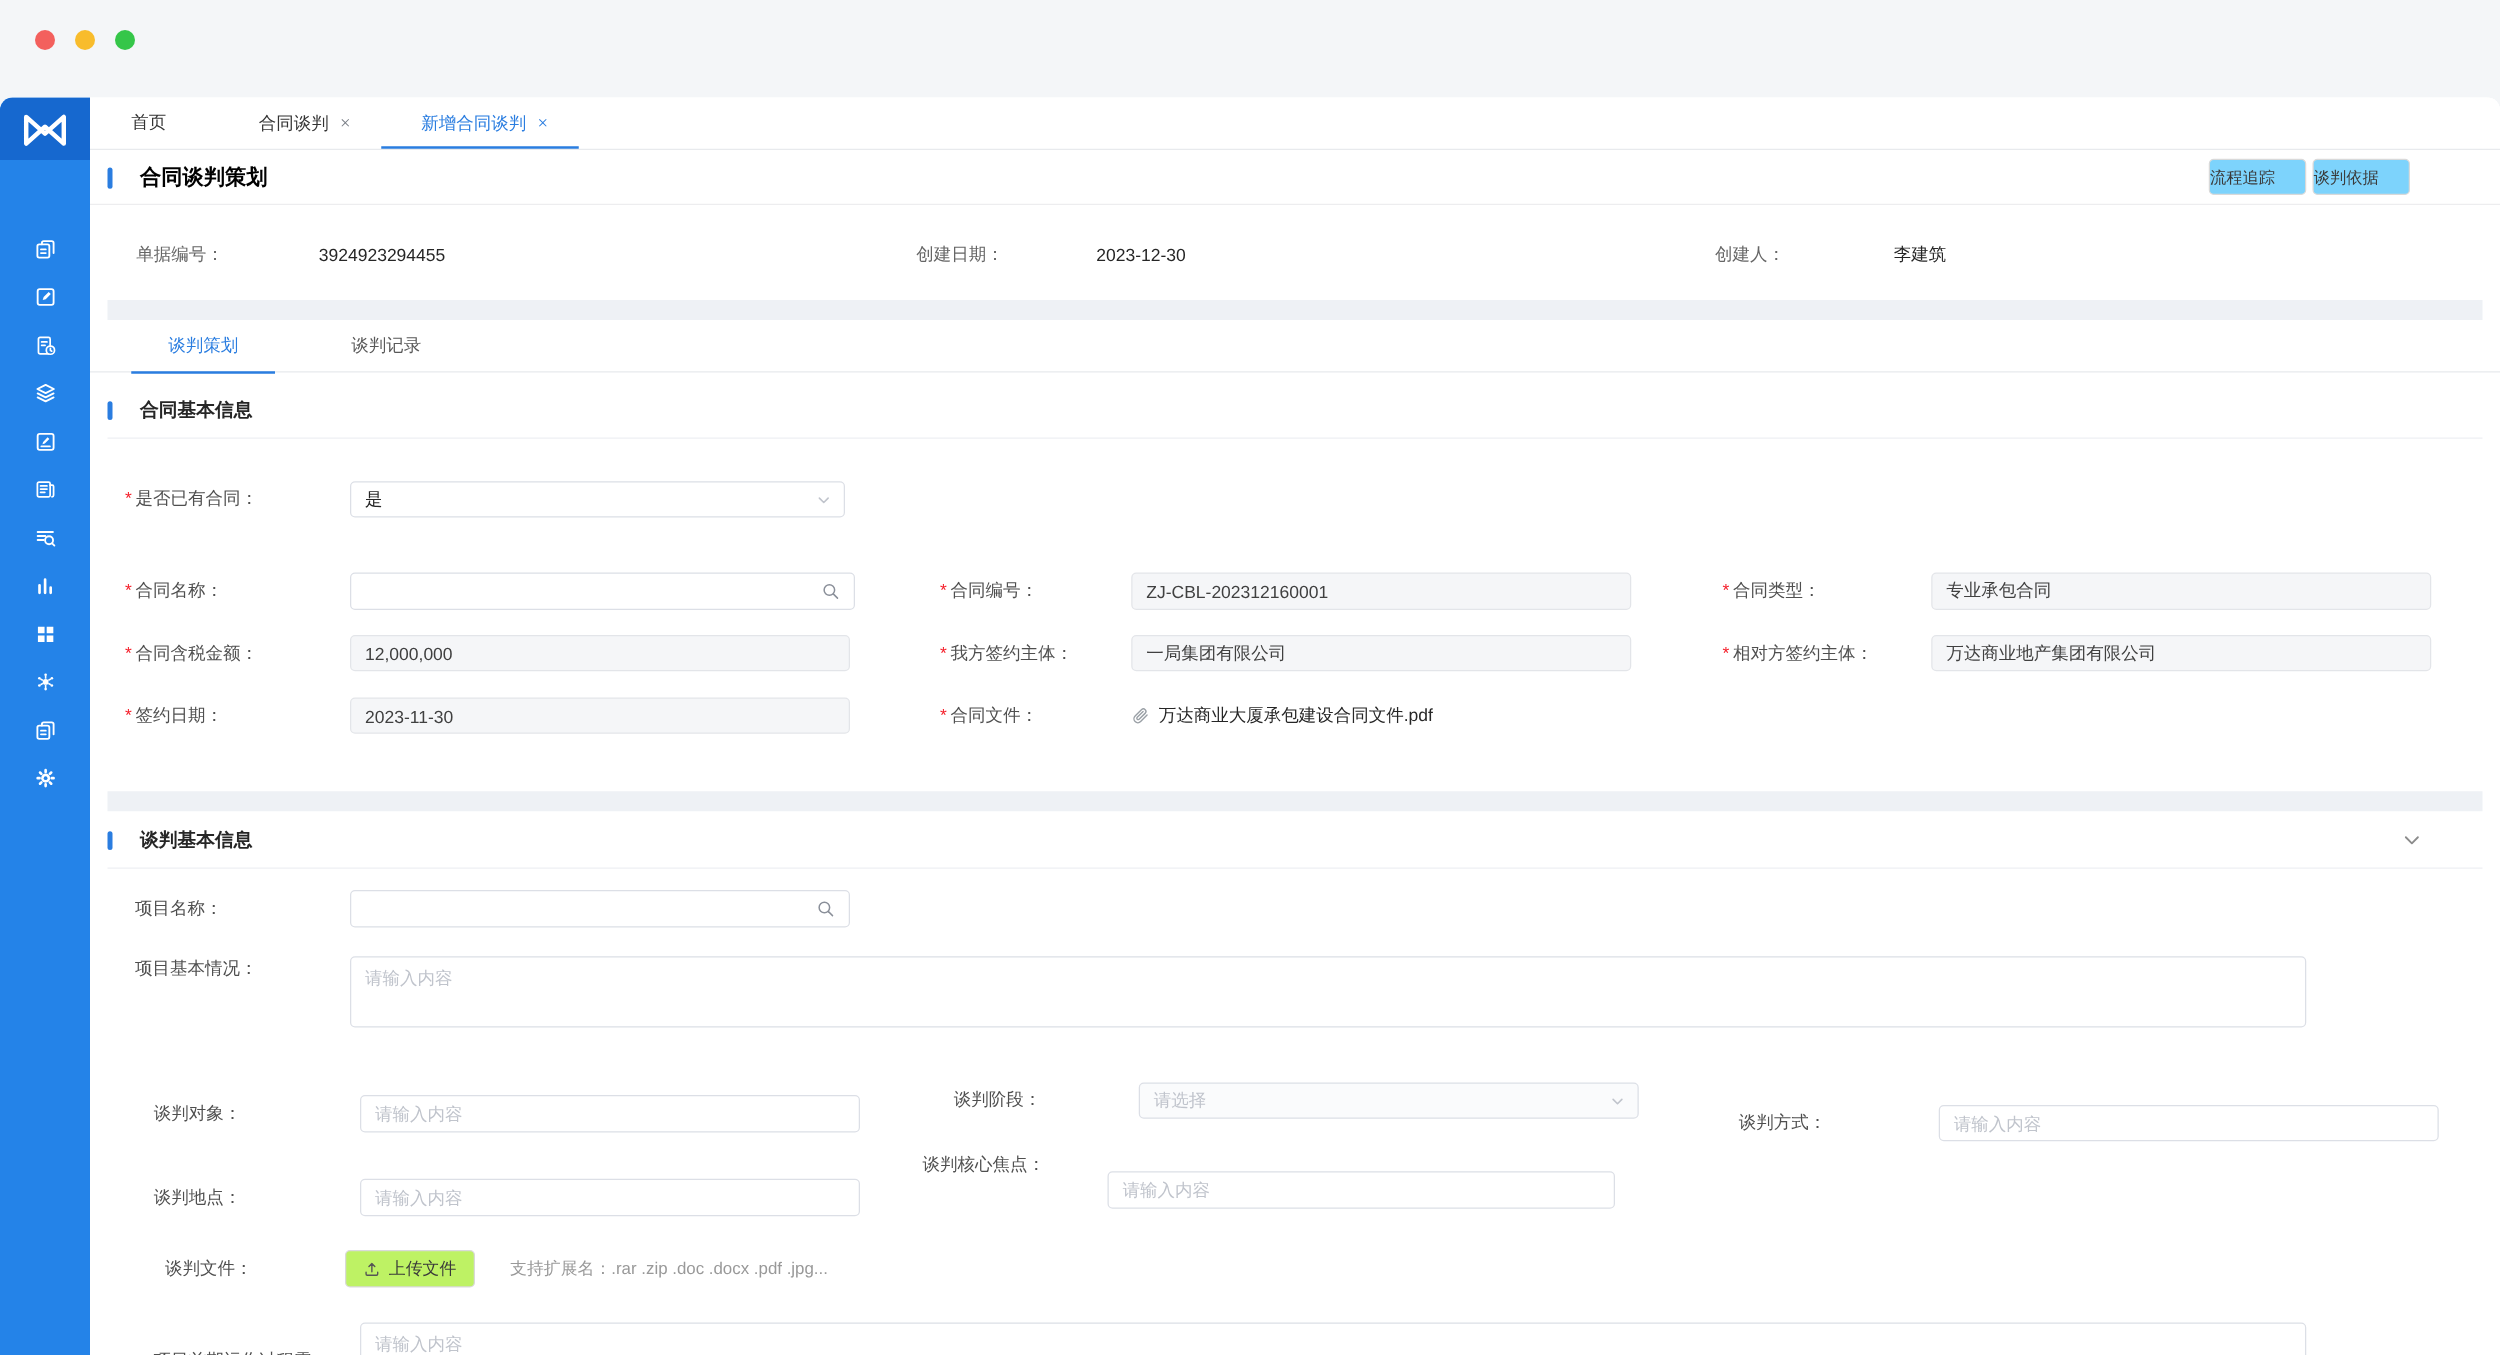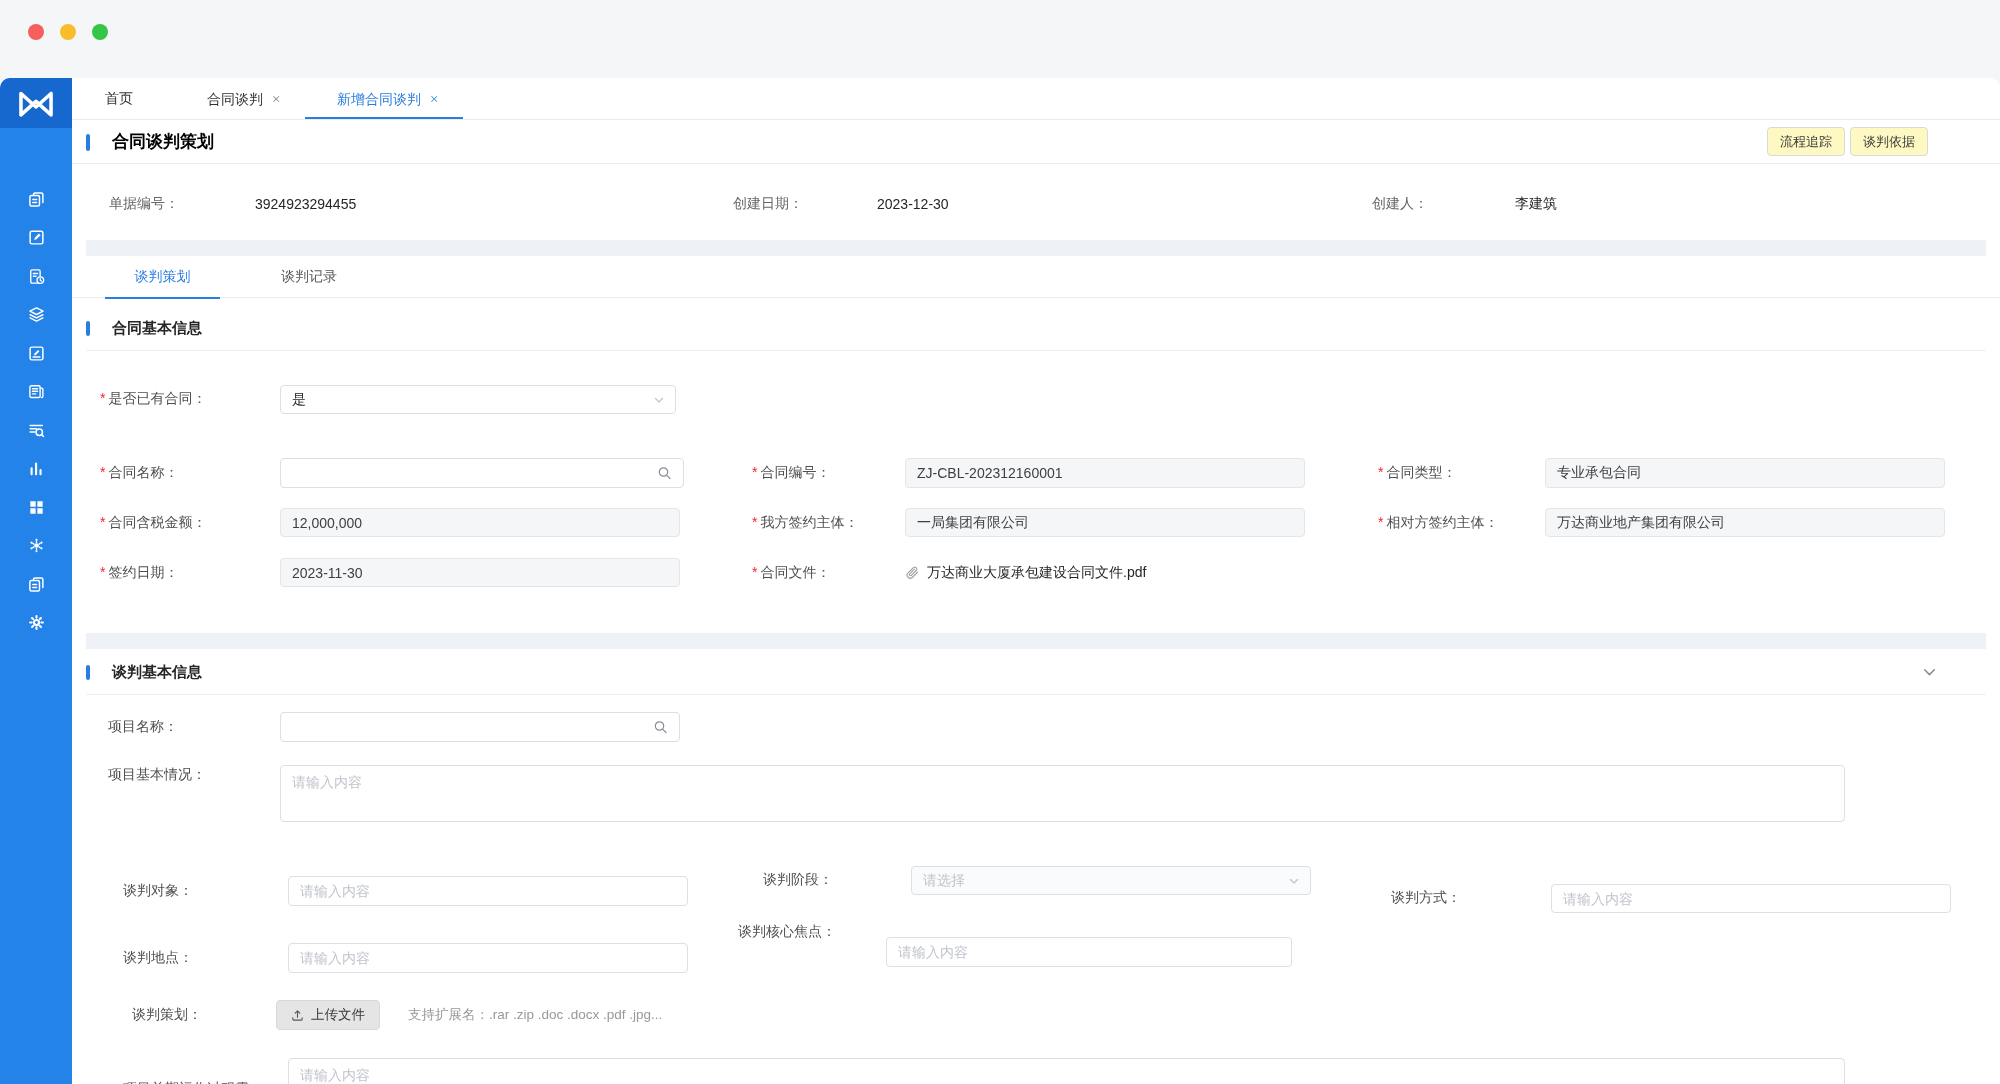--- a/index.html
+++ b/index.html
@@ -26,22 +26,22 @@
   .tabbar { position:absolute; left:0; top:0; right:0; height:42px; border-bottom:1px solid #e8eaed; background:#fff;font-family:Liberation Serif, serif; }
   .tab { position:absolute; top:0; height:42px; line-height:42px; font-size:14px; color:#333; cursor:pointer; }
   .tab .x { color:#7a7f87; font-size:15px; margin-left:9px; cursor:pointer; }
   .tab.active { color:#2a7de0; }
   .tab.active .x { color:#2a7de0; }
   .tab-underline { position:absolute; left:233px; width:158px; bottom:0; height:2px; background:#2a7de0; }
 
   .titlebar { position:absolute; left:0; top:42px; right:0; height:44px; border-bottom:1px solid #ededef; }
   .blue-bar { position:absolute; width:4px; border-radius:2px; background:#2a7de0; }
   .page-title { position:absolute; left:40px; top:0; line-height:44px; font-size:17px; font-weight:bold; color:#000000; }
-  .hd-btn { position:absolute; top:7px; width:78px; height:29px; background:#fef9c3; border:1px solid #d9d9d9;
-            border-radius:4px; font-size:13px; color:#3a3a3a; display:flex; align-items:center; justify-content:center; cursor:pointer; }
+  .hd-btn { position:absolute; top:7px; width:78px; height:29px; background:#7dd3fc; border:1px solid #d9d9d9;
+            border-radius:4px; font-size:13px; color:#3a3a3a; display:flex; align-items:center; justify-content:flex-start; cursor:pointer; }
 
   .meta { position:absolute; left:0; top:86px; right:0; height:76px; }
   .meta span { position:absolute; top:40px; transform:translateY(-50%); font-size:14px; }
   .m-label { color:#666; }
   .m-value { color:#262626; }
 
   .band { position:absolute; left:14px; right:14px; height:16px; background:#eef1f5; }
 
   .subtabs { position:absolute; left:0; top:178px; right:0; height:42px; border-bottom:1px solid #e8eaed; }
   .subtab { position:absolute; top:0; height:42px; display:flex; align-items:center; justify-content:center;
@@ -68,21 +68,21 @@
   .placeholder-text { color:#c0c4cc; }
   .mag { position:absolute; top:50%; transform:translateY(-50%); }
   .t-area { position:absolute; border:1px solid #dcdfe6; border-radius:4px; background:#fff; font-size:14px;
             color:#262626; padding:8px 11px; resize:none; outline:none;
             font-family:"Liberation Sans","DejaVu Sans",sans-serif; }
   .t-area::placeholder { color:#c0c4cc; }
 
   .file-link { position:absolute; transform:translateY(-50%); display:flex; align-items:center; gap:7px;
                font-size:14px; color:#262626; cursor:pointer; }
 
-  .upload-btn { position:absolute; height:30px; border:1px solid #d9d9d9; border-radius:4px; background:#e5e5e5;
+  .upload-btn { position:absolute; height:30px; border:1px solid #d9d9d9; border-radius:4px; background:#bef264;
                 display:flex; align-items:center; gap:7px; padding:0 14px; font-size:13.5px; color:#3a3a3a; cursor:pointer; }
   .upload-hint { position:absolute; transform:translateY(-50%); font-size:13.5px; color:#999; }
 
   .collapse-chev { position:absolute; cursor:pointer; }
 </style>
 </head>
 <body>
 
 <div class="traffic" style="left:28px; background:#f3605d;"></div>
 <div class="traffic" style="left:60px; background:#f8bc2c;"></div>
@@ -314,21 +314,21 @@
 
     <span class="f-label" style="left:1319px; top:820px;"><span>谈判方式：</span></span>
     <input class="ctl" style="left: 1479px; top: 806px; width: 400px; padding-right: 11px;" placeholder="请输入内容">
 
     <span class="f-label" style="left:666px; top:854px;"><span>谈判核心焦点：</span></span>
     <input class="ctl" style="left: 814px; top: 859px; width: 406px; height: 30px; padding-right: 11px;" placeholder="请输入内容">
 
     <span class="f-label" style="left:51px; top:880px;"><span>谈判地点：</span></span>
     <input class="ctl" style="left: 216px; top: 865px; width: 400px; height: 30px; padding-right: 11px;" placeholder="请输入内容">
 
-    <span class="f-label" style="left:60px; top:937px;"><span>谈判策划：</span></span>
+    <span class="f-label" style="left:60px; top:937px;"><span>谈判文件：</span></span>
     <div class="upload-btn" style="left:204px; top:922px;">
       <svg width="13" height="13" viewBox="0 0 14 14">
           <path d="M7 9V2.5M4.5 4.5 7 2l2.5 2.5M2 9.5V11a1 1 0 0 0 1 1h8a1 1 0 0 0 1-1V9.5" stroke="#555" fill="none" stroke-width="1.2" stroke-linecap="round" stroke-linejoin="round"></path>
         </svg>
       <span>上传文件</span>
     </div>
     <span class="upload-hint" style="left:336px; top:937px;">支持扩展名：.rar .zip .doc .docx .pdf .jpg...</span>
 
     <span class="f-label" style="left:51px; top:1000px; transform:none; width:130px; white-space:normal; line-height:20px;"><span>项目前期运作过程需说明事项：</span></span>
     <textarea class="t-area" style="left: 216px; top: 980px; width: 1557px; height: 80px;" placeholder="请输入内容"></textarea>

